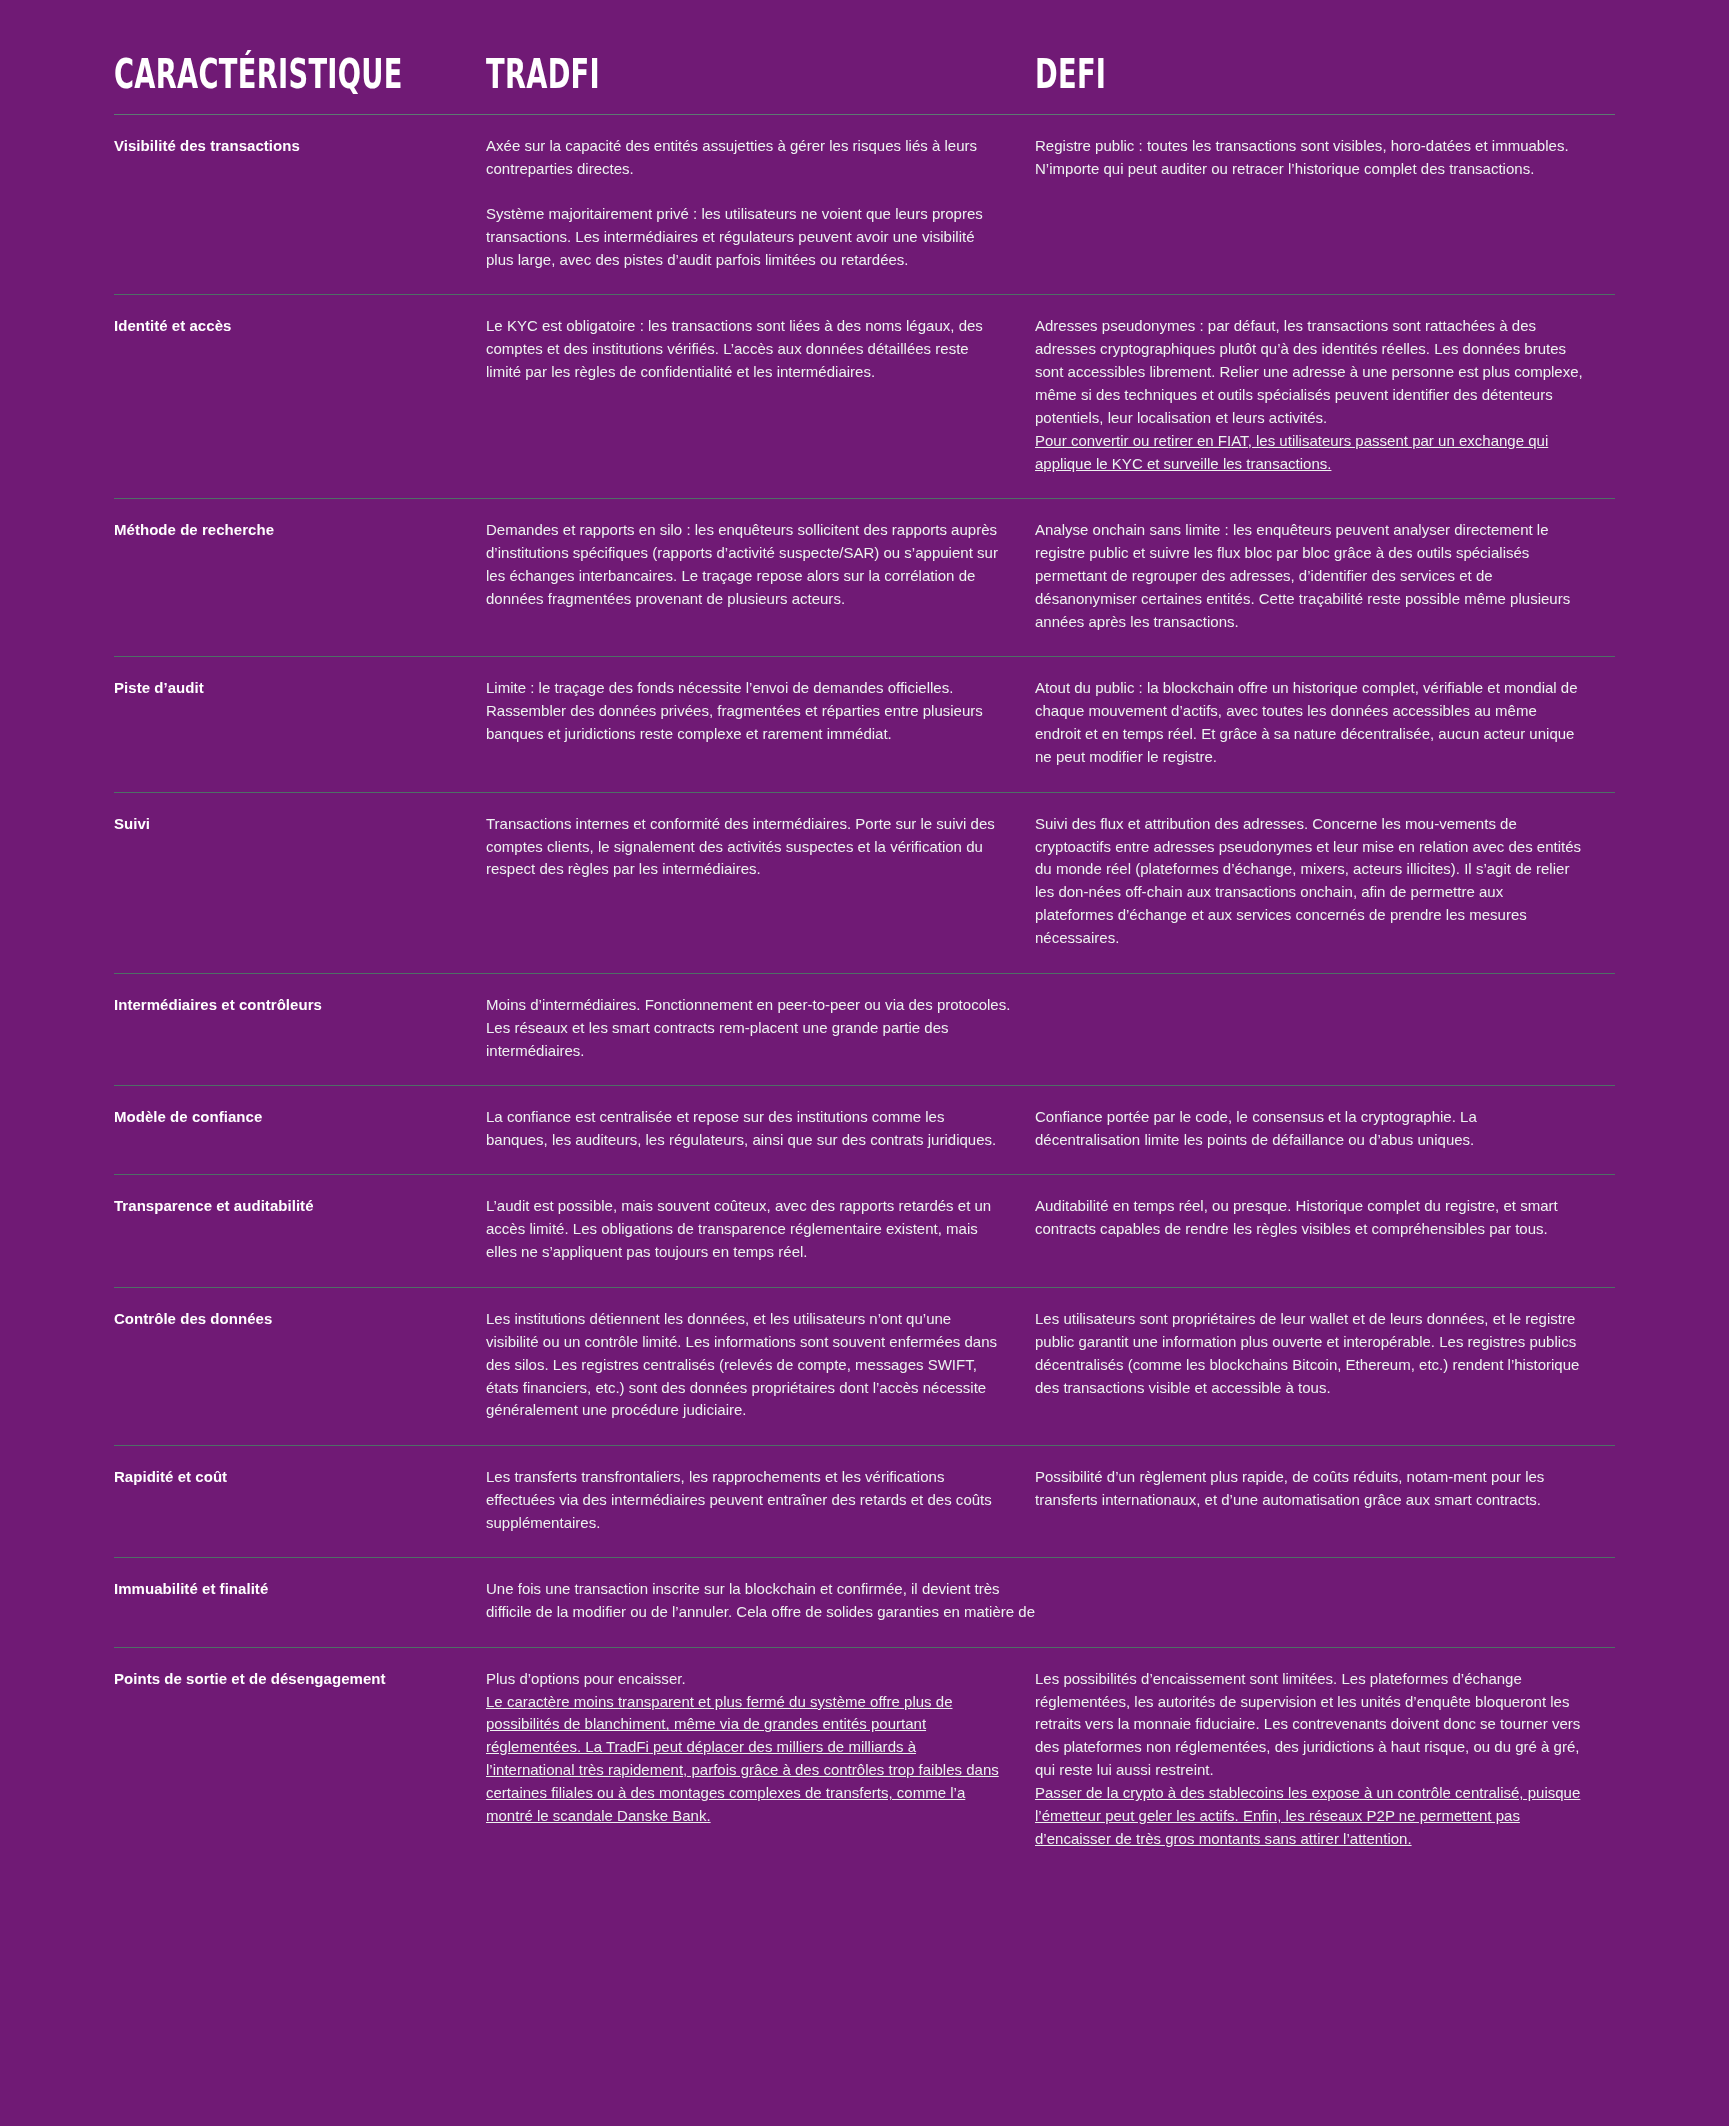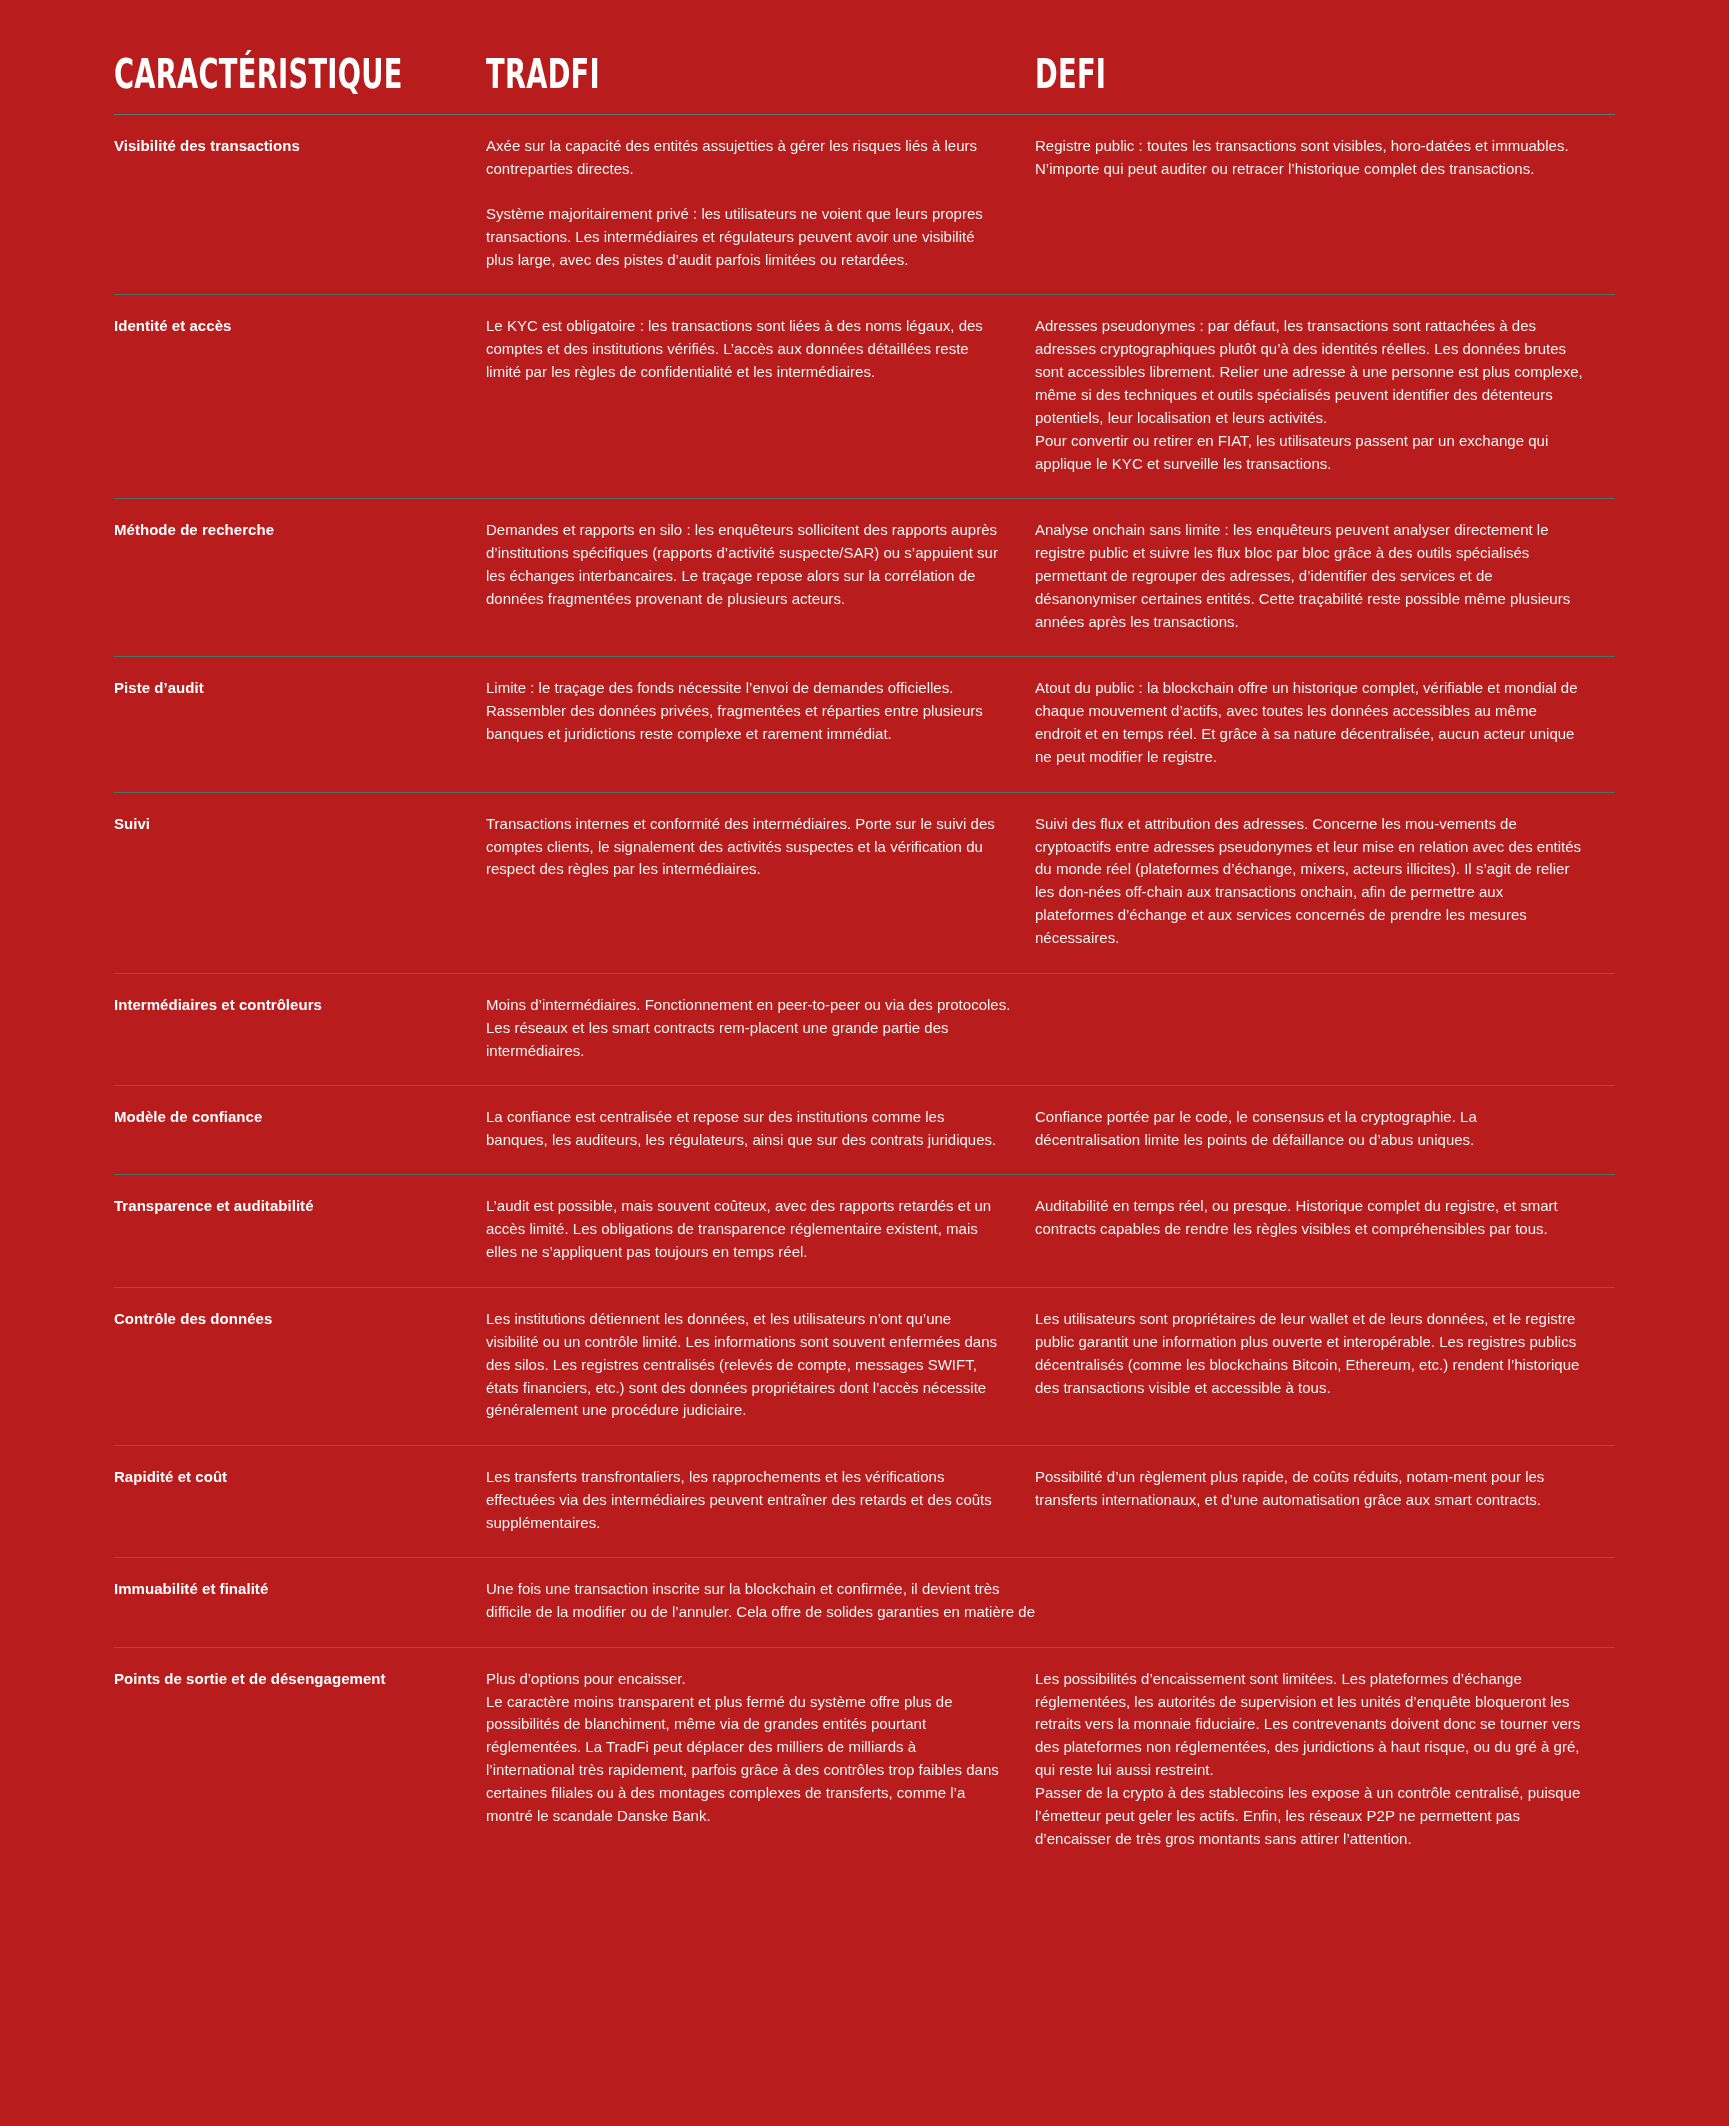--- a/index.html
+++ b/index.html
@@ -11,21 +11,21 @@
 
   body {
     font-family: "Liberation Sans", sans-serif;
     color: #ffffff;
     -webkit-font-smoothing: antialiased;
   }
 
   .sheet {
     width: 1729px;
     min-height: 2126px;
-    background: #b91c1c;
+    background: #701a75;
     padding: 54px 114px 52px 114px;
   }
 
   
   .table-header {
     display: flex;
     align-items: flex-end;
     padding-bottom: 19px;
   }
 
@@ -71,21 +71,21 @@
 
   .cell p {
     font-size: 15px;
     line-height: 1.53;
     color: #eef3f1;
     letter-spacing: 0.01px;
   }
 
   .cell p + p { margin-top: 22px; }
 
-  .cell p.tight + p.tight { margin-top: 0; }
+  .cell p.tight + p.tight { margin-top: 0; text-decoration: underline; }
 </style>
 </head>
 <body>
 
 <div class="sheet">
 
   <div class="table-header">
     <div class="col-feature">
       <div class="head-label">CARACTÉRISTIQUE</div>
     </div>

